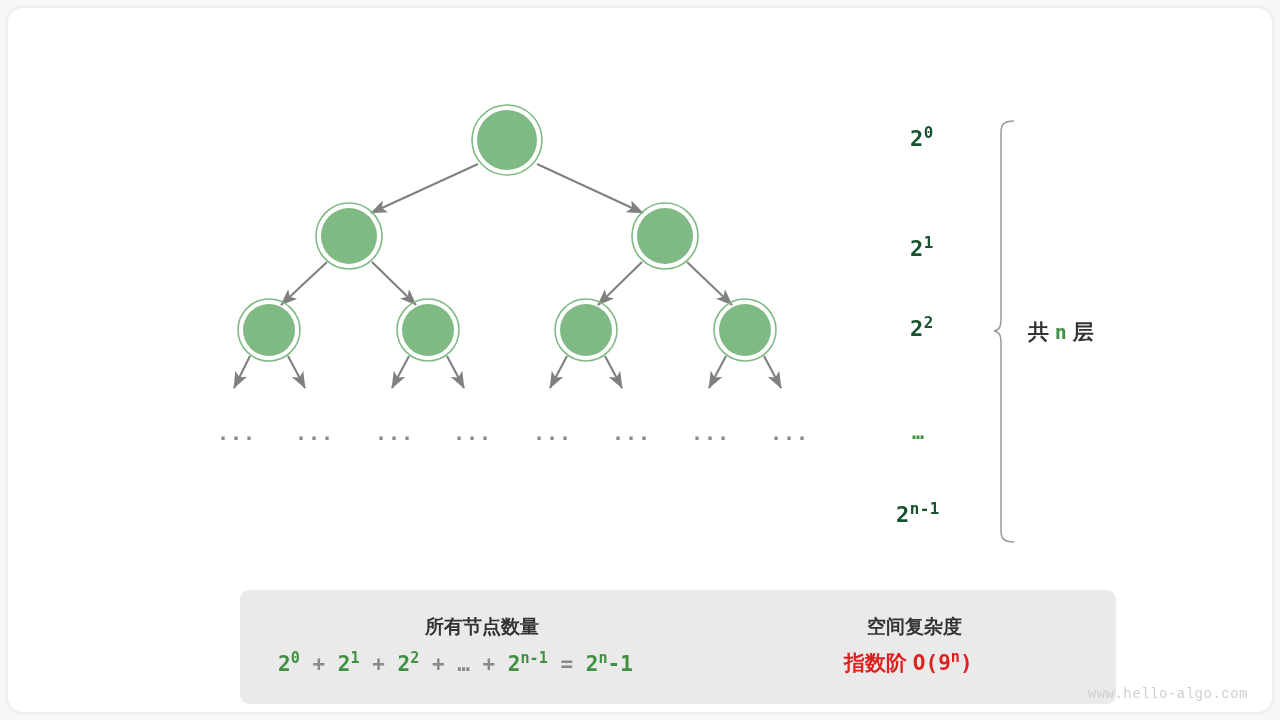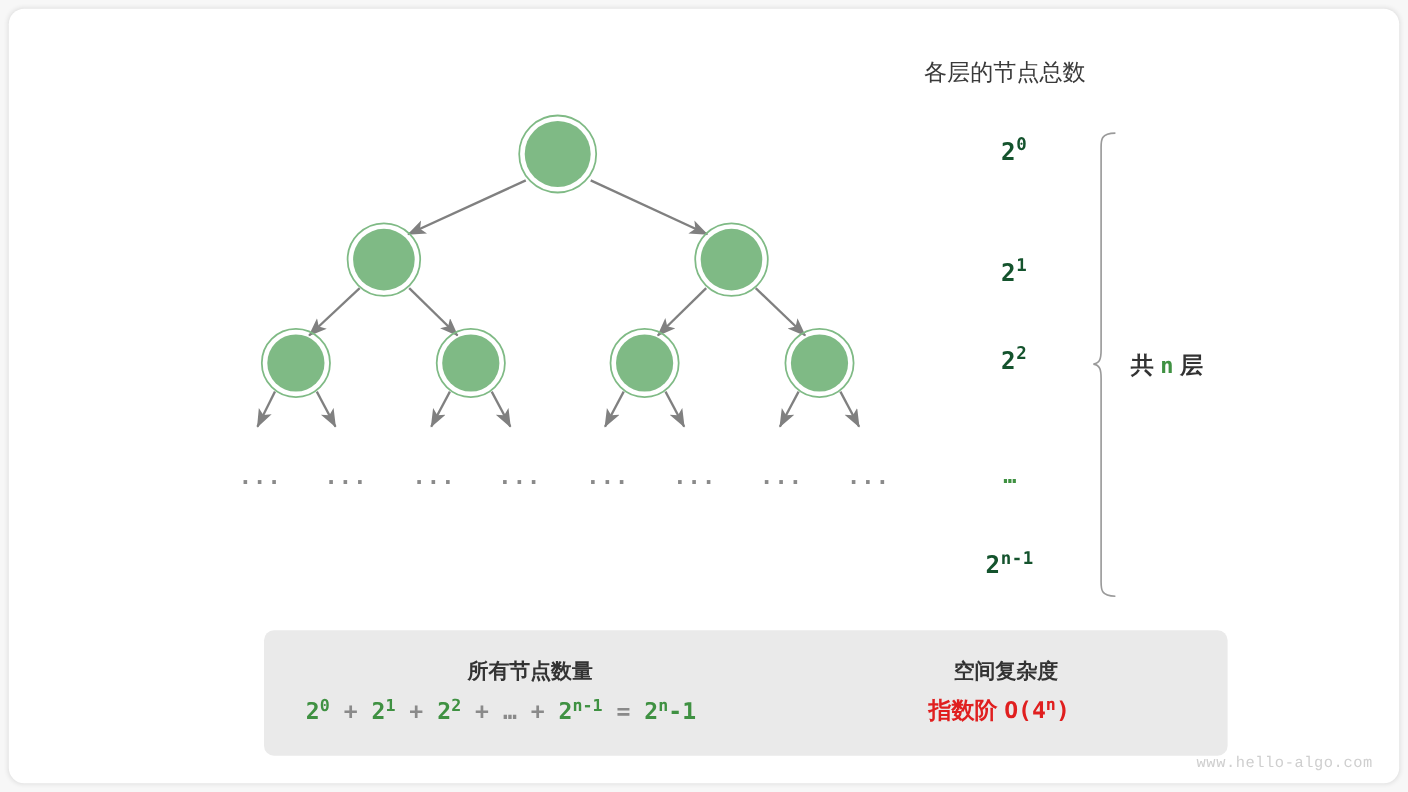--- a/index.html
+++ b/index.html
@@ -85,21 +85,21 @@
     font-family: "DejaVu Sans Mono", "Liberation Mono", monospace;
     color: #3f9142;
     font-weight: bold;
     font-size: 20px;
   }
 
   
   .sum-box {
     position: absolute;
     left: 240px;
-    top: 573px;
+    top: 590px;
     width: 876px;
     height: 114px;
     background: #eaeaea;
     border-radius: 9px;
   }
   .sum-head {
     position: absolute;
     font-size: 19px;
     font-weight: bold;
     color: #333333;
@@ -227,21 +227,20 @@
 
   <div class="abs tree-dots" style="left:217px; top:421px;">...</div>
   <div class="abs tree-dots" style="left:295px; top:421px;">...</div>
   <div class="abs tree-dots" style="left:375px; top:421px;">...</div>
   <div class="abs tree-dots" style="left:453px; top:421px;">...</div>
   <div class="abs tree-dots" style="left:533px; top:421px;">...</div>
   <div class="abs tree-dots" style="left:612px; top:421px;">...</div>
   <div class="abs tree-dots" style="left:691px; top:421px;">...</div>
   <div class="abs tree-dots" style="left:770px; top:421px;">...</div>
 
-  <div class="abs cn-title" style="left:840px; top:52px;">各层的节点总数</div>
 
   <div class="abs mono-green lvl-label" style="left:910px; top:126px;">
     <span>2</span><sup>0</sup>
   </div>
   <div class="abs mono-green lvl-label" style="left:910px; top:236px;">
     <span>2</span><sup>1</sup>
   </div>
   <div class="abs mono-green lvl-label" style="left:910px; top:316px;text-align:center;">
     <span>2</span><sup>2</sup>
   </div>
@@ -270,18 +269,18 @@
       <span>+</span>
       <span class="g"><span>2</span><sup>n-1</sup></span>
       <span>=</span>
       <span class="g"><span>2</span><sup>n</sup><span>-1</span></span>
     </div>
 
     <div class="sum-head" style="left:627px; top:24px;">空间复杂度</div>
 
     <div class="complexity" style="left:604px; top:59px;">
       <span>指数阶</span>
-      <span class="mono"><span>O(4</span><sup>n</sup><span>)</span></span>
+      <span class="mono"><span>O(9</span><sup>n</sup><span>)</span></span>
     </div>
   </div>
 
   <div class="watermark">www.hello-algo.com</div>
 </div>
 
 </body></html>

